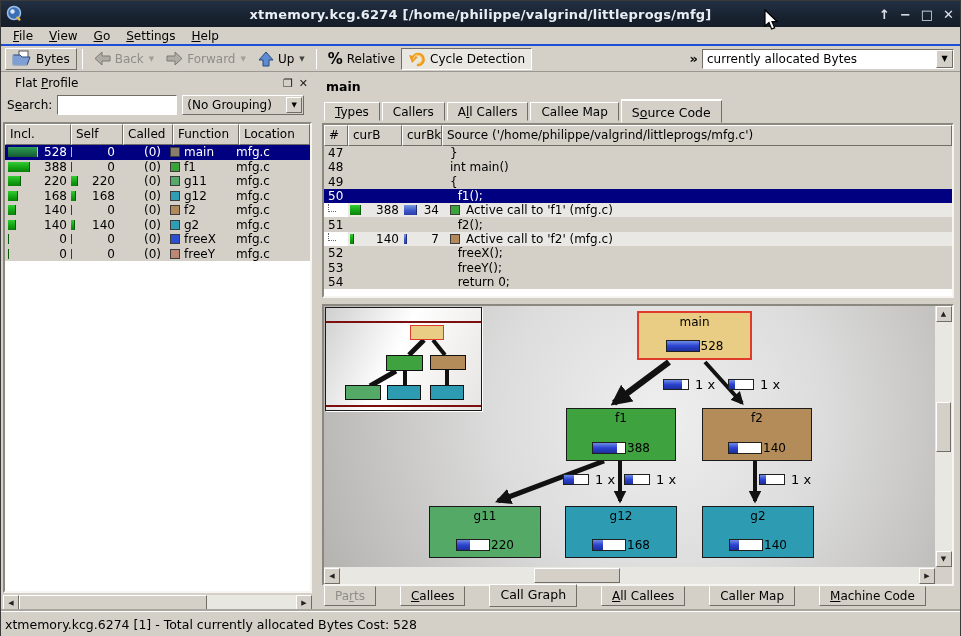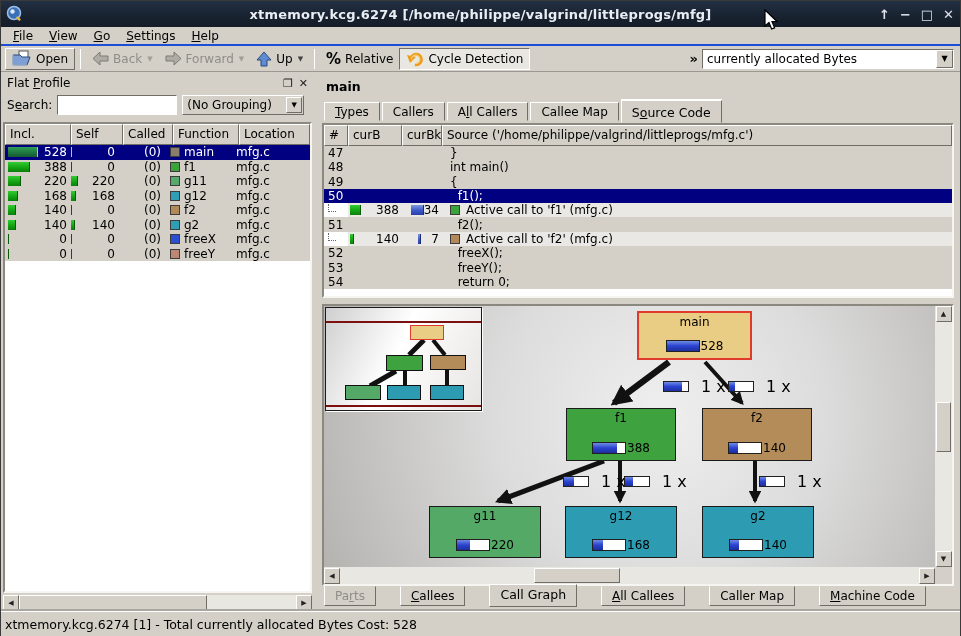--- a/index.html
+++ b/index.html
@@ -30,21 +30,21 @@
   .tsep { width:1px; height:20px; background:#9a9890; border-right:1px solid #fff; margin:0 5px; }
   .darr { font-size:7px; color:#444; margin-left:1px; }
   .darr.dis { color:#a09e97; }
   #overflow-chevron { margin-left:auto; font-weight:bold; font-size:13px; padding:0 4px; }
   #event-combo { width:252px; height:20px; background:#fff; border:1px solid; border-color:#6f6d66 #ffffff #ffffff #6f6d66; display:flex; align-items:center; margin-right:2px; }
   #event-combo .val { flex:1; padding-left:4px; white-space:nowrap; overflow:hidden; }
   #event-combo .cbtn { width:17px; height:18px; display:flex; align-items:center; justify-content:center; font-size:8px; }
 
   
   #dock { position:absolute; left:2px; top:73px; width:309px; height:535px; }
-  #dock-title { height:18px; display:flex; align-items:center; padding:0 4px; }
+  #dock-title { height:18px; display:flex; align-items:center; padding:0 4px;margin-left:8px; }
   #dock-title .sp { flex:1; }
   .dock-ico { font-size:11px; margin-left:6px; color:#222; line-height:1; }
   #search-row { height:26px; display:flex; align-items:center; padding:2px 2px 2px 4px; gap:5px; }
   #search-input { width:120px; height:20px; background:#fff; border:1px solid; border-color:#6f6d66 #fff #fff #6f6d66; outline:none; font-size:12px; padding:0 3px; }
   #grouping-combo { width:122px; height:20px; display:flex; align-items:center; border:1px solid; border-color:#ffffff #6f6d66 #6f6d66 #ffffff; }
   #grouping-combo .val { flex:1; padding-left:4px; white-space:nowrap; }
   #grouping-combo .cbtn { width:16px; height:16px; margin-right:1px; display:flex; align-items:center; justify-content:center; font-size:7px; }
 
   #fp-table { position:absolute; left:0; top:48px; width:309px; height:471px; border:2px solid; border-color:#8a887f #f6f5f2 #f6f5f2 #8a887f; background:#fff; overflow:hidden; }
   .hdr-row { display:flex; height:21px; }
@@ -80,21 +80,21 @@
   #top-tabs { position:absolute; left:3px; top:26px; height:23px; display:flex; align-items:center; }
   .tab { height:19px; padding:2px 10px 0 10px; border:1px solid; border-color:#ffffff #6f6d66 transparent #ffffff; background:#d4d0c8; margin-right:2px; white-space:nowrap; }
   .tab.active { height:23px; padding-top:4px; font-size:12.5px; box-shadow:0 -1px 0 #fff; }
   #src-frame { position:absolute; left:1px; top:49px; width:632px; height:175px; border:2px solid; border-color:#8a887f #f6f5f2 #f6f5f2 #8a887f; background:#fff; overflow:hidden; }
   .src-row { display:flex; height:14.3px; align-items:center; background:#d4d0c8; white-space:pre; }
   .src-row.call { background:#eae8e4; }
   .src-row.sel { background:#000080; color:#fff; }
   .sc { height:100%; display:flex; align-items:center; overflow:hidden; }
   .sc.n { width:24px; padding-left:4px; }
   .sc.curb { width:54px; justify-content:space-between; padding:0 3px 0 2px; }
-  .sc.curbk { width:40px; justify-content:flex-end; padding:0 3px 0 2px; }
+  .sc.curbk { width:40px; justify-content:space-between; padding:0 3px 0 2px; }
   .sc.src { flex:1; padding-left:8px; }
   .src-row.call .sc.n { background:#fff; }
   .dot-glyph { width:8px; height:8px; border-left:1px dotted #666; border-bottom:1px dotted #666; margin-top:-4px; }
   .gbar-wrap { display:inline-block; width:15px; height:10px; }
   .bbar-wrap { display:inline-block; width:13px; height:10px; }
   .bar.blue { background:linear-gradient(#7d9ae0,#3c58c8 55%,#2a3fa8); border-right:1px solid #1c2c78; }
   .call-ico { width:10px; height:10px; border:1px solid #3c3c3c; margin-right:6px; flex:none; }
 
   
   #vsplit { position:absolute; left:311px; top:73px; width:9px; height:535px; background:#d4d0c8; }
@@ -105,21 +105,21 @@
   #graph-area { position:absolute; left:0; top:0; width:611px; height:261px; overflow:hidden; background:radial-gradient(circle at 55% 42%, #efefef 0%, #dcdcdc 45%, #b5b3b0 100%); }
   #graph-vscroll { position:absolute; right:0; top:0; width:17px; height:261px; }
   #graph-hscroll { position:absolute; left:0; bottom:0; width:611px; height:17px; }
   #sb-corner { position:absolute; right:0; bottom:0; width:17px; height:17px; background:#d4d0c8; }
   .gnode { position:absolute; border:1.5px solid #1a1a1a; display:flex; flex-direction:column; align-items:center; justify-content:space-between; padding:2px 0 5px 0; }
   .gnode.current { border:2px solid #e03a2c; }
   .gnode-label { font-size:12px; }
   .gnode-bar { display:flex; align-items:center; gap:1px; }
   .track { display:inline-block; width:34px; height:12px; background:#fff; border:1px solid #202020; overflow:hidden; }
   .track .fillb { display:block; height:100%; background:linear-gradient(#6f8ce6,#2b43cf 50%,#1d2f9e); }
-  .elabel { position:absolute; display:flex; align-items:center; gap:12px; font-size:16px; }
+  .elabel { position:absolute; display:flex; align-items:center; gap:6px; font-size:13px; }
   .elabel .track { width:26px; height:11px; }
   #minimap { position:absolute; left:1px; top:1px; width:157px; height:104px; border:1px solid #1a1a1a; background:linear-gradient(115deg,#cfcfcf,#ffffff 45%,#e7e5e2); box-shadow:1px 1px 0 #fff; }
   .mm-line { position:absolute; left:0; width:100%; height:2px; background:#7c0f0f; }
   .mm-node { position:absolute; border:1px solid #111; }
 
   
   #bottom-tabs { position:absolute; left:3px; top:512px; height:22px; display:flex; align-items:flex-start;gap:22px; }
   .btab { height:20px; padding:2px 10px 0 10px; border:1px solid; border-color:#ffffff #6f6d66 #6f6d66 #ffffff; border-top-color:transparent; background:#d4d0c8; margin-right:2px; white-space:nowrap; }
   .btab.active { height:23px; margin-top:-2px; border-top-color:#fff; font-size:12.5px; }
   .btab.disabled { color:#8f8d86; }
@@ -158,21 +158,21 @@
     <span class="menu-item"><span></span><span class="u">H</span><span>elp</span></span>
   </div>
 
   <div id="toolbar">
     <div class="tbtn framed">
       <svg width="20" height="17" viewBox="0 0 20 17">
         <rect x="7" y="1" width="9" height="11" fill="#fff" stroke="#555"></rect>
         <path d="M1 5 L8 5 L10 7 L18 7 L15 15 L1 15 Z" fill="#7d9fd4" stroke="#2d4a77"></path>
         <path d="M1 5 L1 15 L15 15" fill="none" stroke="#b9cce8"></path>
       </svg>
-      <span class="lbl">Open</span>
+      <span class="lbl">Bytes</span>
     </div>
     <div class="tsep"></div>
     <div class="tbtn">
       <svg width="17" height="15" viewBox="0 0 17 15">
           <path d="M8 1 L1 7.5 L8 14 L8 10 L16 10 L16 5 L8 5 Z" fill="#aeaca4" stroke="#7c7a73"></path>
         </svg>
       <span class="lbl dis">Back</span>
       <span class="darr dis">▼</span>
     </div>
     <div class="tbtn">

